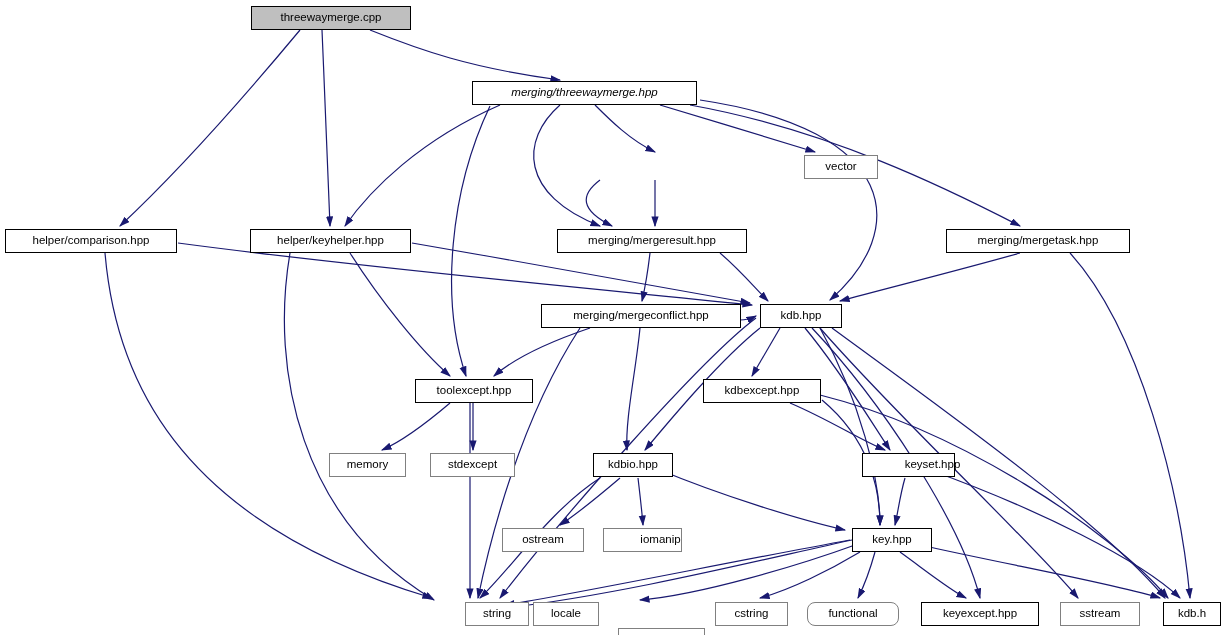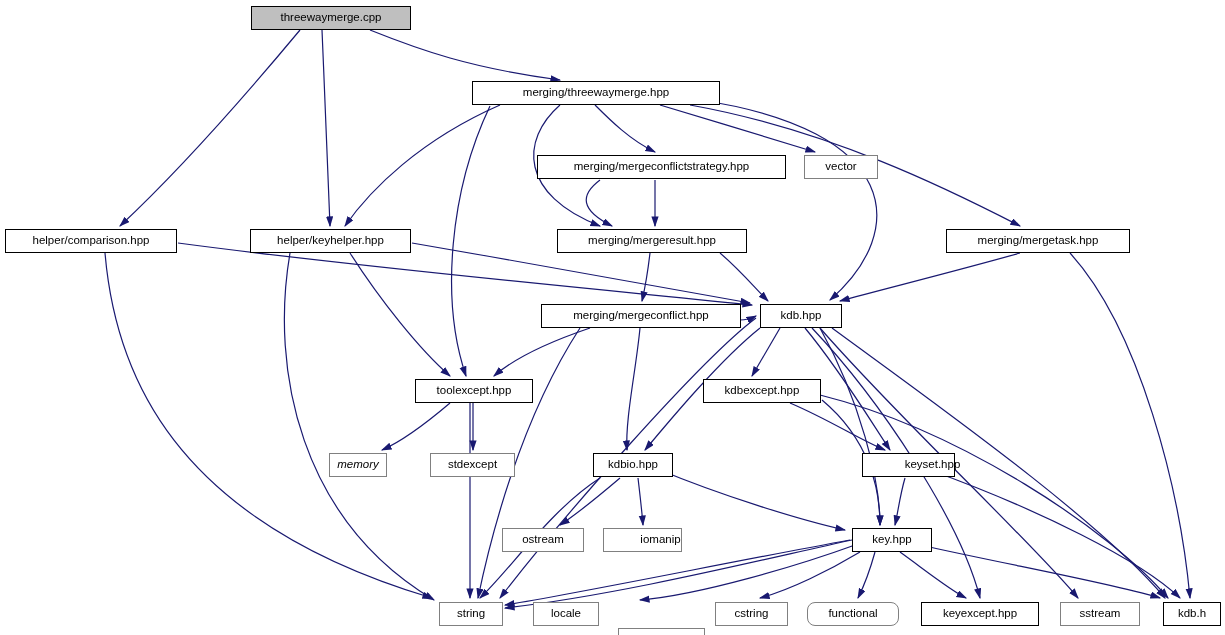--- a/index.html
+++ b/index.html
@@ -122,25 +122,22 @@
       <path d="M860,552 C830,570 790,590 760,598"></path>
       <path d="M875,552 C870,570 862,590 858,598"></path>
       <path d="M900,552 C925,570 950,590 966,598"></path>
       <path d="M920,545 C1010,565 1120,585 1160,598"></path>
     </g>
   </svg>
 
   <div class="node root" style="left:251px; top:6px; width:160px;">
       <span>threewaymerge.cpp</span>
     </div>
-  <div class="node" style="left:472px; top:81px; width:248px;">
+  <div class="node" style="left:472px; top:81px; width:225px;font-style:italic;">
       <span>merging/threewaymerge.hpp</span>
-    </div>
-  <div class="node" style="left:537px; top:155px; width:249px;">
-      <span>merging/mergeconflictstrategy.hpp</span>
     </div>
   <div class="node gray" style="left:804px; top:155px; width:74px;">
       <span>vector</span>
     </div>
   <div class="node" style="left:5px; top:229px; width:172px;">
       <span>helper/comparison.hpp</span>
     </div>
   <div class="node" style="left:250px; top:229px; width:161px;">
       <span>helper/keyhelper.hpp</span>
     </div>
@@ -155,42 +152,42 @@
     </div>
   <div class="node" style="left:760px; top:304px; width:82px;">
       <span>kdb.hpp</span>
     </div>
   <div class="node" style="left:415px; top:379px; width:118px;">
       <span>toolexcept.hpp</span>
     </div>
   <div class="node" style="left:703px; top:379px; width:118px;">
       <span>kdbexcept.hpp</span>
     </div>
-  <div class="node gray" style="left:329px; top:453px; width:58px;font-style:italic;">
+  <div class="node gray" style="left:329px; top:453px; width:77px;">
       <span>memory</span>
     </div>
   <div class="node gray" style="left:430px; top:453px; width:85px;">
       <span>stdexcept</span>
     </div>
   <div class="node" style="left:593px; top:453px; width:80px;">
       <span>kdbio.hpp</span>
     </div>
   <div class="node" style="left:862px; top:453px; width:93px;padding-left:48px;">
       <span>keyset.hpp</span>
     </div>
   <div class="node gray" style="left:502px; top:528px; width:82px;">
       <span>ostream</span>
     </div>
   <div class="node gray" style="left:603px; top:528px; width:79px;padding-left:36px;">
       <span>iomanip</span>
     </div>
   <div class="node" style="left:852px; top:528px; width:80px;">
       <span>key.hpp</span>
     </div>
-  <div class="node gray" style="left:439px; top:602px; width:64px;">
+  <div class="node gray" style="left:465px; top:602px; width:64px;">
       <span>string</span>
     </div>
   <div class="node gray" style="left:533px; top:602px; width:66px;">
       <span>locale</span>
     </div>
   <div class="node gray" style="left:618px; top:628px; width:87px;">
       <span>cstdarg</span>
     </div>
   <div class="node gray" style="left:715px; top:602px; width:73px;">
       <span>cstring</span>

